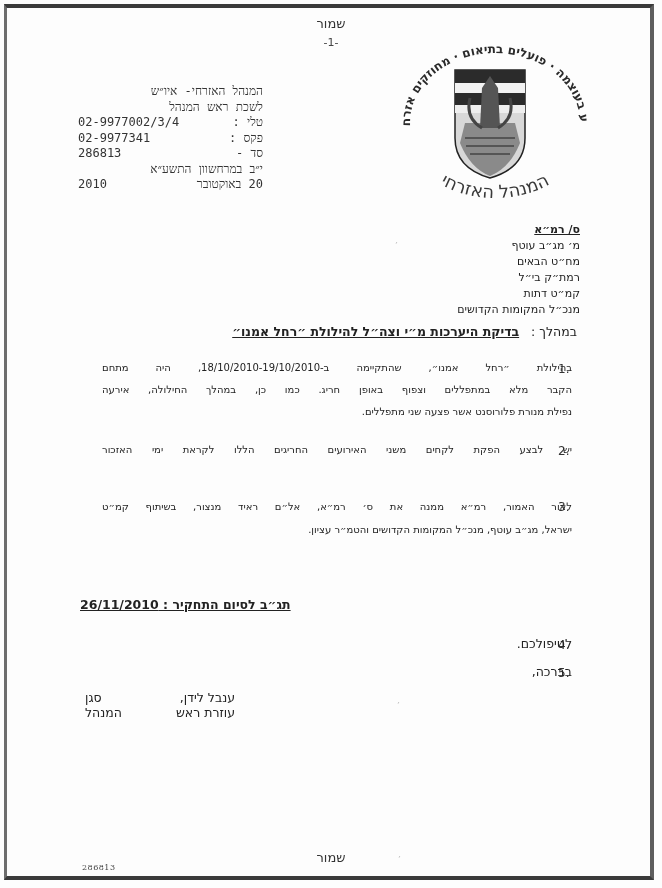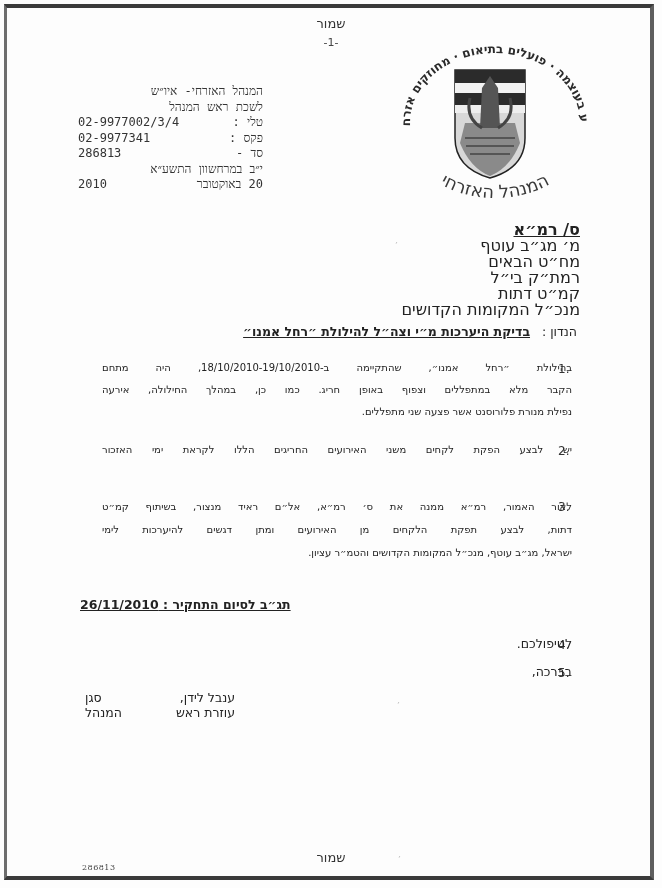--- a/index.html
+++ b/index.html
@@ -23,21 +23,21 @@
   .sender-block {
     left:78px; top:84px; width:185px; font-family:"DejaVu Sans Mono", monospace;
     font-size:12px; line-height:15.5px; color:#333;
   }
   .sender-row { display:flex; justify-content:space-between; direction:rtl; }
   .sender-row span { white-space:nowrap;text-align:right; }
 
   .emblem { left:370px; top:28px; width:250px; height:170px; }
 
   .recipients {
-    right:82px; top:222px; text-align:right; direction:rtl; font-size:16px; line-height:16px; color:#222;
+    right:82px; top:222px; text-align:right; direction:rtl; font-size:11px; line-height:16px; color:#222;
   }
   .recipients .head { font-weight:bold; text-decoration:underline; }
 
   .subject {
     right:85px; top:324px; direction:rtl; font-size:12.5px; color:#222;
   }
   .subject .label { margin-left:8px; }
   .subject .text { font-weight:bold; text-decoration:underline; }
 
   .para {
@@ -128,40 +128,39 @@
 <div class="abs recipients">
   <div class="head">ס/ רמ״א</div>
   <div>מ׳ מג״ב עוטף</div>
   <div>מח״ט הבאים</div>
   <div>רמת״ק בי״ל</div>
   <div>קמ״ט דתות</div>
   <div>מנכ״ל המקומות הקדושים</div>
 </div>
 
 <div class="abs subject">
-  <span class="label">הנדון :</span>
+  <span class="label">במהלך :</span>
   <span class="text">בדיקת היערכות מ״י וצה״ל להילולת ״רחל אמנו״</span>
 </div>
 
 <div class="abs para-num" style="left:558px; top:362px;">1.</div>
 <div class="abs para" style="top:357px;">
   <div class="justify-last" style="text-align-last:justify">בהילולת ״רחל אמנו״, שהתקיימה ב-18/10/2010-19/10/2010, היה מתחם</div>
   <div style="text-align-last:justify">הקבר מלא במתפללים וצפוף באופן חריג. כמו כן, במהלך החילולה, אירעה</div>
   <div>נפילת מנורת פלורוסנט אשר פצעה שני מתפללים.</div>
 </div>
 
 <div class="abs para-num" style="left:558px; top:444px;">2.</div>
 <div class="abs para" style="top:439px;">
   <div style="text-align-last:justify">יש לבצע הפקת לקחים משני האירועים החריגים הללו לקראת ימי האזכור</div>
 </div>
 
 <div class="abs para-num" style="left:558px; top:500px;">3.</div>
 <div class="abs para" style="top:495px; line-height:23px;margin-left:35px;">
   <div style="text-align-last:justify">לאור האמור, רמ״א ממנה את ס׳ רמ״א, אל״ם ראיד מנצור, בשיתוף קמ״ט</div>
-  <div style="text-align-last:justify">דתות, לבצע תפקת הלקחים מן האירועים ומתן דגשים להיערכות לימי</div>
   <div>ישראל, מג״ב עוטף, מנכ״ל המקומות הקדושים והטמ״ר עציון.</div>
 </div>
 
 <div class="abs deadline">תג״ב לסיום התחקיר : 26/11/2010</div>
 
 <div class="abs para-num" style="left:558px; top:638px;">4.</div>
 <div class="abs closing" style="top:636px;">לטיפולכם.</div>
 <div class="abs para-num" style="left:558px; top:666px;">5.</div>
 <div class="abs closing" style="top:664px;">בברכה,</div>
 

